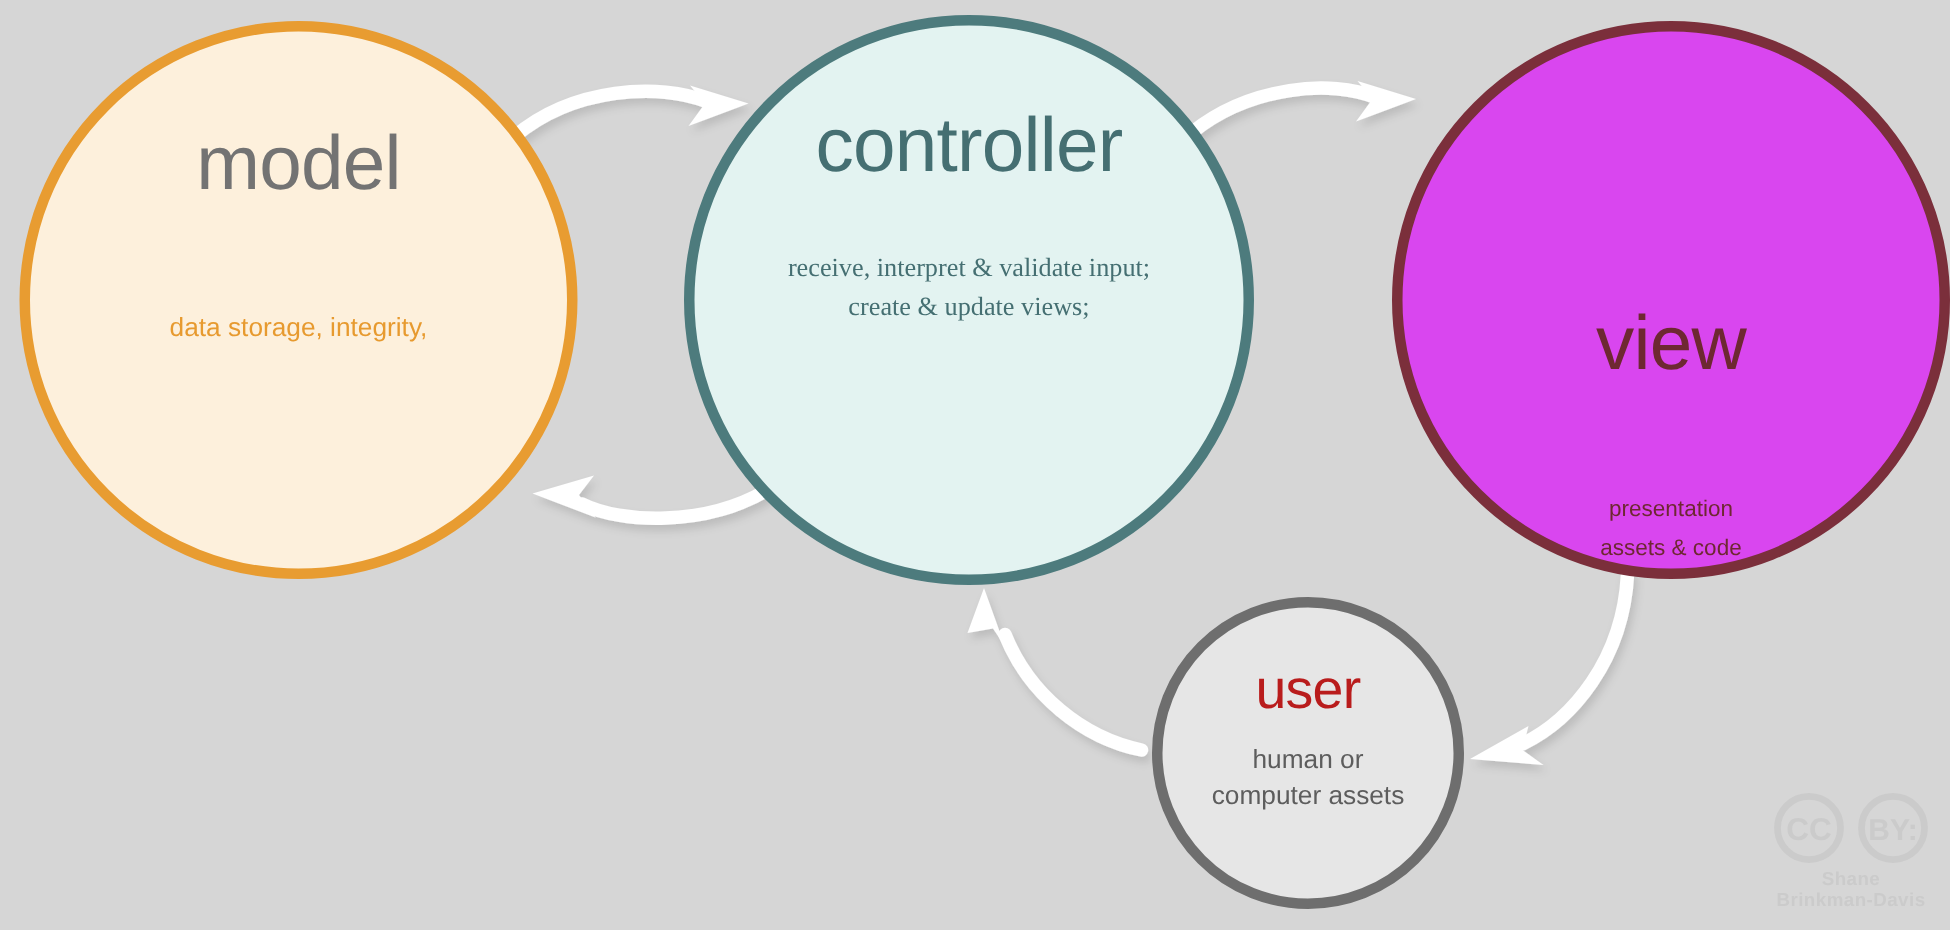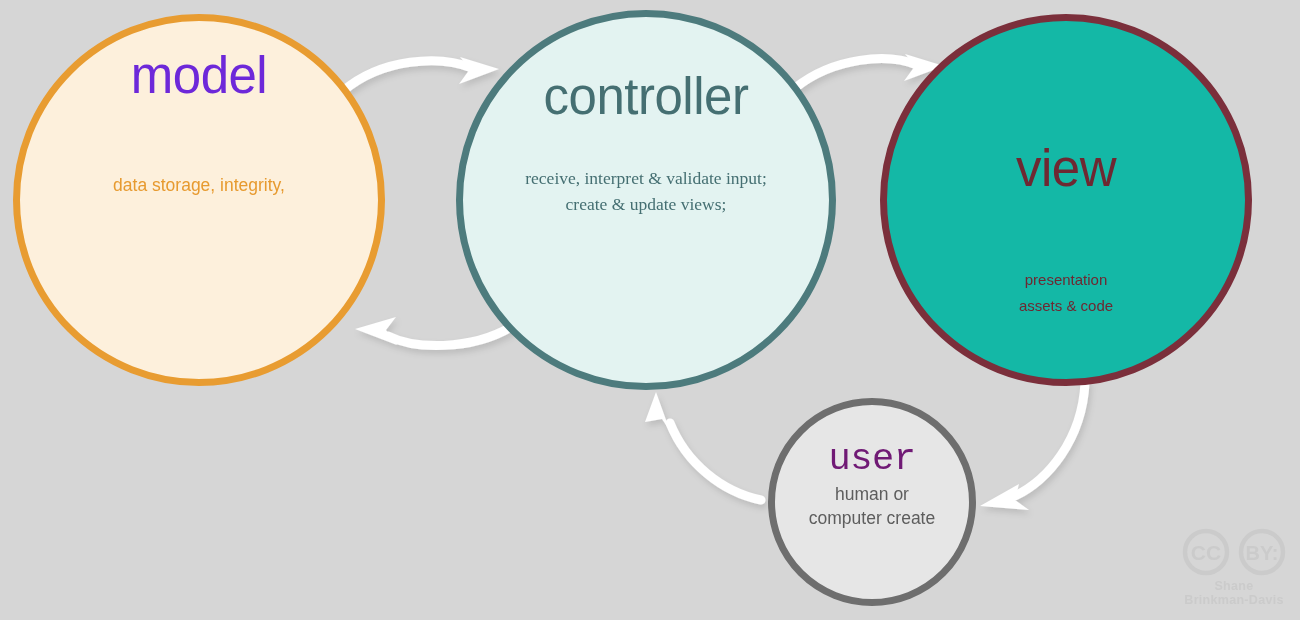--- a/index.html
+++ b/index.html
@@ -50,22 +50,22 @@
   
   #node-model {
     left: 13px; top: 14px;
     width: 372px; height: 372px;
     background: #fdf0dc;
     border: 7px solid #e89c31;
     justify-content: flex-start;
   }
   #node-model .node-title {
     font-size: 51px;
-    color: #6d28d9;
-    margin-top: 29px;
+    color: #737373;
+    margin-top: 62px;
   }
   #node-model .node-desc {
     font-size: 17.5px;
     color: #e79a2f;
     line-height: 26px;
     margin-top: 71px;
   }
 
   
   #node-controller {
@@ -83,25 +83,25 @@
   #node-controller .node-desc {
     font-size: 17.5px;
     color: #456f72;
     line-height: 26px;
     margin-top: 43px;
     font-family: Liberation Serif, serif;
   }
 
   
   #node-view {
-    left: 880px; top: 14px;
+    left: 928px; top: 14px;
     width: 372px; height: 372px;
-    background: #14b8a6;
+    background: #d946ef;
     border: 7px solid #7b2f3b;
-    justify-content: center;
+    justify-content: flex-end;
   }
   #node-view .node-title {
     font-size: 51px;
     color: #6e2832;
     margin-top: 62px;
   }
   #node-view .node-desc {
     font-size: 15px;
     color: #6e2832;
     line-height: 26px;
@@ -111,29 +111,28 @@
   
   #node-user {
     left: 768px; top: 398px;
     width: 208px; height: 208px;
     background: #e6e6e6;
     border: 7px solid #6e6e6e;
     justify-content: flex-start;
   }
   #node-user .node-title {
     font-size: 37px;
-    color: #701a75;
+    color: #b91c1c;
     margin-top: 36px;
-    font-family: Liberation Mono, monospace;
   }
   #node-user .node-desc {
     font-size: 17.5px;
     color: #5d5d5d;
     line-height: 24px;
-    margin-top: 4px;
+    margin-top: 16px;
   }
 
   
   #cc-badge {
     position: absolute;
     left: 1178px;
     top: 527px;
     width: 112px;
     display: flex;
     flex-direction: column;
@@ -211,21 +210,21 @@
     <div class="node-desc">
       <div>presentation</div>
       <div>assets &amp; code</div>
     </div>
   </div>
 
   <div class="node" id="node-user">
     <div class="node-title">user</div>
     <div class="node-desc">
       <div>human or</div>
-      <div>computer create</div>
+      <div>computer assets</div>
     </div>
   </div>
 
   <div id="cc-badge">
     <div class="cc-icons">
       <svg width="50" height="50" viewBox="0 0 50 50">
         <circle cx="25" cy="25" r="21" fill="none" stroke="#cbcbcb" stroke-width="4.5"></circle>
         <text x="25" y="33" text-anchor="middle" font-family="'Liberation Sans', sans-serif" font-size="21" font-weight="bold" fill="#cbcbcb">CC</text>
       </svg>
       <svg width="50" height="50" viewBox="0 0 50 50">

